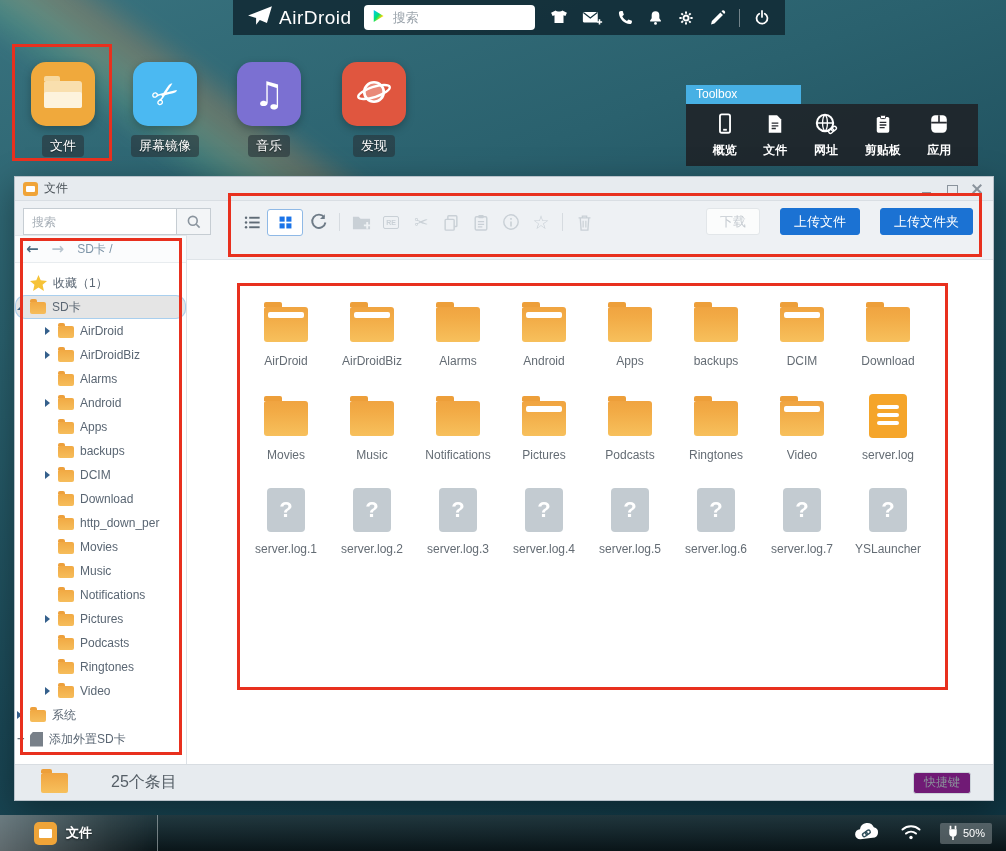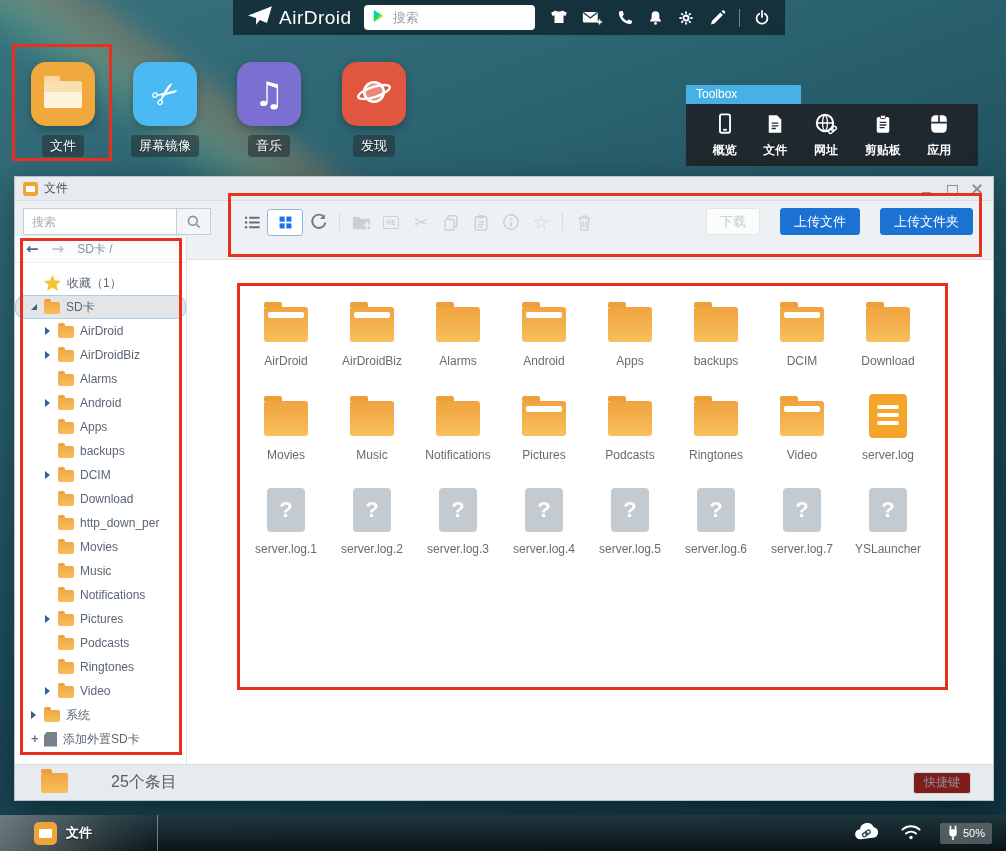--- a/index.html
+++ b/index.html
@@ -74,21 +74,21 @@
   .btn { height:27px; border-radius:3px; font-size:13px; padding:0 13px; display:flex; align-items:center; cursor:pointer; }
   .btn.disabled { background:#fbfcfc; border:1px solid #e2e6e9; color:#c4cad0; }
   .btn.primary { background:#1b72d3; border:1px solid #1b72d3; color:#fff; }
   
   .sidebar-pane { position:absolute; left:0; top:58px; width:172px; bottom:36px; background:#fff; border-right:1px solid #dde2e7; border-top:1px solid #e3e8ec; overflow:hidden; }
   .breadcrumb { height:27px; display:flex; align-items:center; padding:0 11px; gap:13px; border-bottom:1px solid #e8ecef; color:#7e95a8; font-size:12px; background:#fbfcfd; }
   .bc-back,.bc-fwd { font-size:15px; font-weight:bold; cursor:pointer; line-height:1; font-family:"DejaVu Sans",sans-serif; }
   .bc-back { color:#4a6b80; } .bc-fwd { color:#b7c4ce; }
   .bc-back::before { content:"\2190"; } .bc-fwd::before { content:"\2192"; }
   .tree { padding-top:8px; }
-  .trow { height:24px; display:flex; align-items:center; font-size:12px; color:#5a6673; padding-left:16px; cursor:pointer; }
+  .trow { height:24px; display:flex; align-items:center; font-size:12px; color:#5a6673; padding-left:2px; cursor:pointer; }
   .trow[data-level="1"] { padding-left:30px; }
   .trow[data-selected="true"] { background:#e5e5e5; box-shadow:inset 0 0 0 1px #a9cfee; border-radius:10px; }
   .caret { width:10px; flex:none; margin-right:3px; display:flex; }
   .caret[data-arrow="collapsed"]::before { content:""; border-top:4px solid transparent; border-bottom:4px solid transparent; border-left:5px solid #35608c; }
   .caret[data-arrow="expanded"]::before { content:""; border-left:6px solid transparent; border-bottom:6px solid #3d6587; }
   .caret[data-arrow="plus"]::before { content:"+"; color:#6b7680; font-size:13px; font-weight:bold; line-height:10px; }
   .ticon { flex:none; margin-right:6px; }
   .ticon[data-icon="folder"] { width:16px; height:12px; background:linear-gradient(180deg,#f1a943,#f6bd5b); border-radius:1px 2px 2px 2px; position:relative; margin-top:2px; }
   .ticon[data-icon="folder"]::before { content:""; position:absolute; top:-3px; left:0; width:7px; height:3px; background:#eda03c; border-radius:2px 2px 0 0; }
   .ticon[data-icon="star"] { width:17px; height:16px; background:#f6c338; clip-path:polygon(50% 0,63% 33%,100% 38%,74% 61%,82% 100%,50% 78%,18% 100%,26% 61%,0 38%,37% 33%); }
@@ -105,21 +105,21 @@
   .ficon[data-icon="folder-full"]::after { content:""; position:absolute; left:4px; right:4px; top:5px; height:6px; background:#fff; border-radius:2px; }
   .ficon[data-icon="log"] { width:38px; height:44px; background:#f5a52a; border-radius:4px; }
   .ficon[data-icon="log"]::after { content:""; position:absolute; left:8px; top:11px; width:22px; height:4px; background:#fff; border-radius:2px; box-shadow:0 8px 0 #fff,0 16px 0 #fff; }
   .ficon[data-icon="unknown"] { width:38px; height:44px; background:#c3cbd1; border-radius:4px; display:flex; align-items:center; justify-content:center; }
   .ficon[data-icon="unknown"]::after { content:"?"; color:#fff; font-size:22px; font-weight:bold; }
   
   .statusbar { position:absolute; left:0; right:0; bottom:0; height:36px; background:#e7ebef; border-top:1px solid #d8dde2; display:flex; align-items:center; }
   .sb-folder { margin-left:26px; width:27px; height:20px; background:linear-gradient(180deg,#f0a441,#f7c05c); border-radius:2px; position:relative; }
   .sb-folder::before { content:""; position:absolute; top:-4px; left:0; width:11px; height:4px; background:#ed9f3a; border-radius:2px 2px 0 0; }
   .sb-count { margin-left:43px; font-size:16px; color:#555e66; }
-  .sb-btn { position:absolute; right:22px; height:22px; padding:0 10px; background:#7f1d1d; border:1px solid #ccd3d9; border-radius:3px; font-size:12px; color:#8a929a; display:flex; align-items:center; cursor:pointer; }
+  .sb-btn { position:absolute; right:22px; height:22px; padding:0 10px; background:#701a75; border:1px solid #ccd3d9; border-radius:3px; font-size:12px; color:#8a929a; display:flex; align-items:center; cursor:pointer; }
   
   .taskbar { position:absolute; left:0; bottom:0; width:100%; height:36px; z-index:20; display:flex; align-items:center;
     background:linear-gradient(180deg,rgba(42,56,60,.62),rgba(8,14,16,.85)); }
   .task-item { width:158px; height:100%; display:flex; align-items:center; gap:9px; padding-left:34px; cursor:pointer;
     background:linear-gradient(90deg,rgba(165,175,178,.55),rgba(100,110,112,.25) 70%,rgba(100,110,112,0)); border-right:1px solid rgba(255,255,255,.10); }
   .mini-app-folder { width:23px; height:23px; background:#f0a438; border-radius:5px; position:relative; flex:none; }
   .mini-app-folder::after { content:""; position:absolute; left:5px; top:7px; width:13px; height:9px; background:#fff; border-radius:1px; }
   .task-label { color:#fff; font-size:13px; font-weight:bold; text-shadow:0 1px 2px rgba(0,0,0,.6); }
   .tbr { position:absolute; right:14px; display:flex; align-items:center; gap:17px; height:100%; }
   .battery { display:flex; align-items:center; gap:4px; background:rgba(130,138,142,.55); padding:2px 7px; border-radius:2px; color:#fff; font-size:11px; font-weight:normal; }

